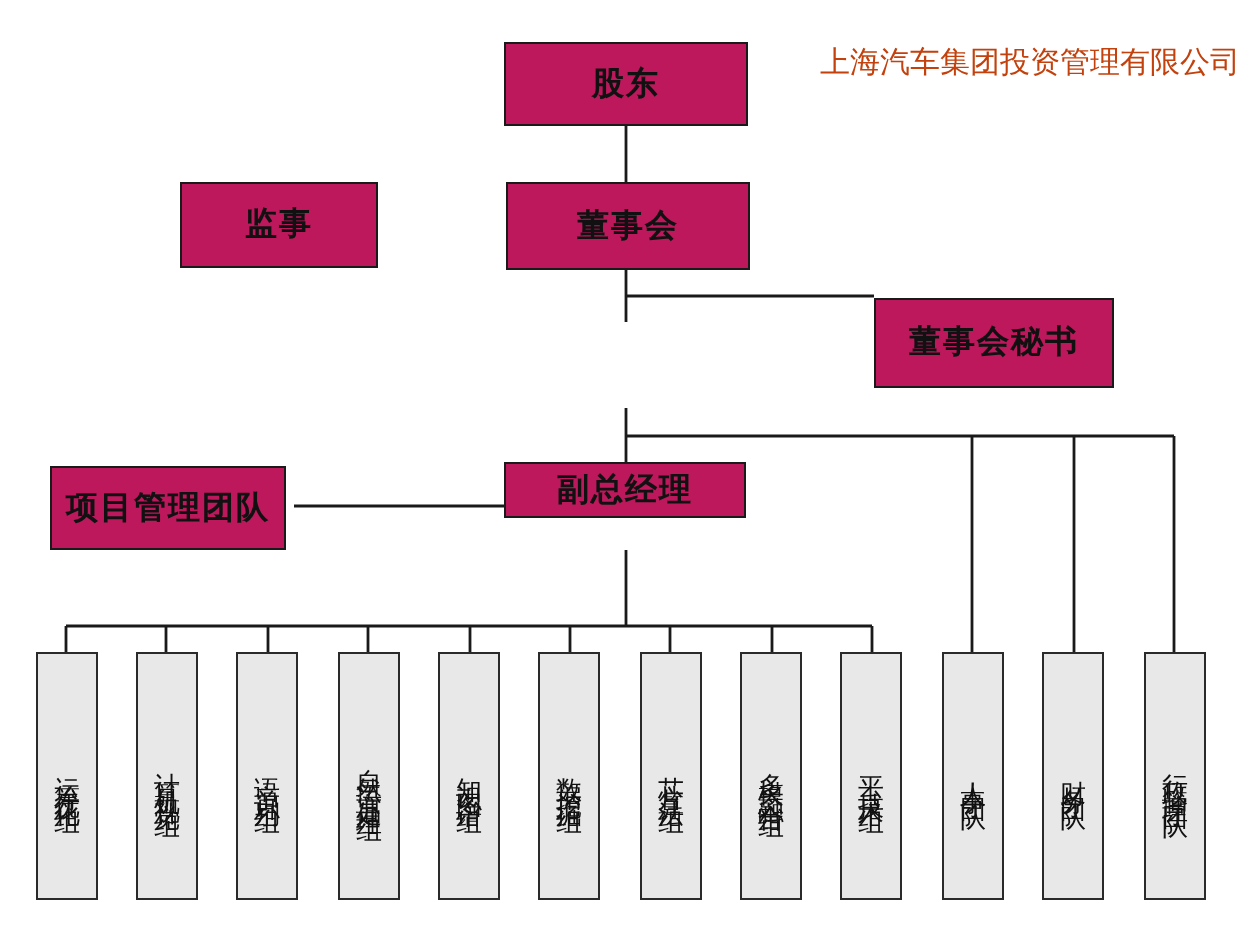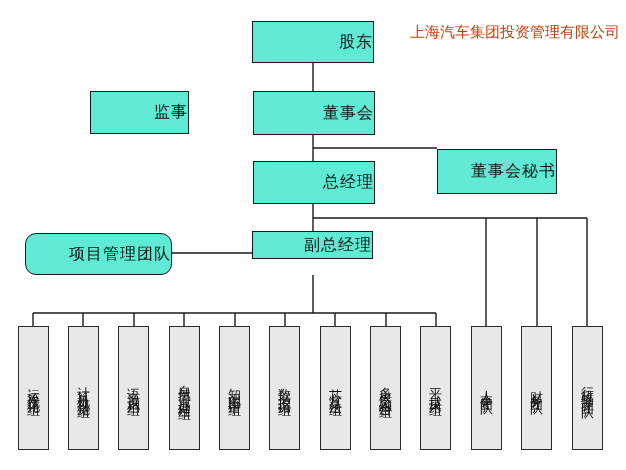--- a/index.html
+++ b/index.html
@@ -1,26 +1,27 @@
 <!DOCTYPE html>
 <html><head>
 <meta charset="utf-8">
 <style>
   html,body{margin:0;padding:0;background:#ffffff;}
   body{font-family:"Liberation Sans","DejaVu Sans",sans-serif;color:#111111;}
   .stage{position:relative;width:626px;height:470px;background:#ffffff;overflow:hidden;}
   .connectors{position:absolute;left:0;top:0;width:626px;height:470px;}
   .node{
     position:absolute;
-    background:#5eead4;
+    background:#be185d;
     border:1.5px solid #1a1a1a;
-    display:flex;align-items:center;justify-content:flex-end;
+    display:flex;align-items:center;justify-content:center;
     font-size:16px;letter-spacing:1px;
     box-sizing:border-box;
     white-space:nowrap;
+    font-weight:bold;
   }
   .annotation{
     position:absolute;left:384px;top:21px;width:236px;
     text-align:right;font-size:15px;line-height:21px;
     color:#c2410c;
   }
   .dept{
     position:absolute;top:326px;width:31px;height:124px;
     background:#e8e8e8;border:1px solid #2a2a2a;
     display:flex;align-items:center;justify-content:center;
@@ -30,21 +31,21 @@
     writing-mode:vertical-rl;text-orientation:upright;
     font-size:13px;letter-spacing:4px;line-height:1;
     color:#111111;
   }
   
   .shareholder{left:252px;top:21px;width:122px;height:42px;}
   .supervisor{left:90px;top:91px;width:99px;height:43px;}
   .board{left:253px;top:91px;width:122px;height:44px;}
   .board-secretary{left:437px;top:125px;width:120px;height:45px;margin-top:24px;}
   .general-manager{left:253px;top:161px;width:122px;height:43px;}
-  .project-team{left:25px;top:233px;width:147px;height:42px;border-radius:11px;}
+  .project-team{left:25px;top:233px;width:118px;height:42px;}
   .deputy-gm{left:252px;top:231px;width:121px;height:28px;}
   
   .d0{left:18px;}  .d1{left:68px;}  .d2{left:118px;} .d3{left:169px;}
   .d4{left:219px;} .d5{left:269px;} .d6{left:320px;} .d7{left:370px;}
   .d8{left:420px;} .d9{left:471px;} .d10{left:521px;}.d11{left:572px;}
 </style>
 </head>
 <body>
 
 <div class="stage">
@@ -91,23 +92,20 @@
   </div>
   <div class="node supervisor">
     <span>监事</span>
   </div>
   <div class="node board">
     <span>董事会</span>
   </div>
   <div class="node board-secretary">
     <span>董事会秘书</span>
   </div>
-  <div class="node general-manager">
-    <span>总经理</span>
-  </div>
   <div class="node project-team">
     <span>项目管理团队</span>
   </div>
   <div class="node deputy-gm">
     <span>副总经理</span>
   </div>
 
   <div class="dept d0">
     <span>运筹优化组</span>
   </div>

